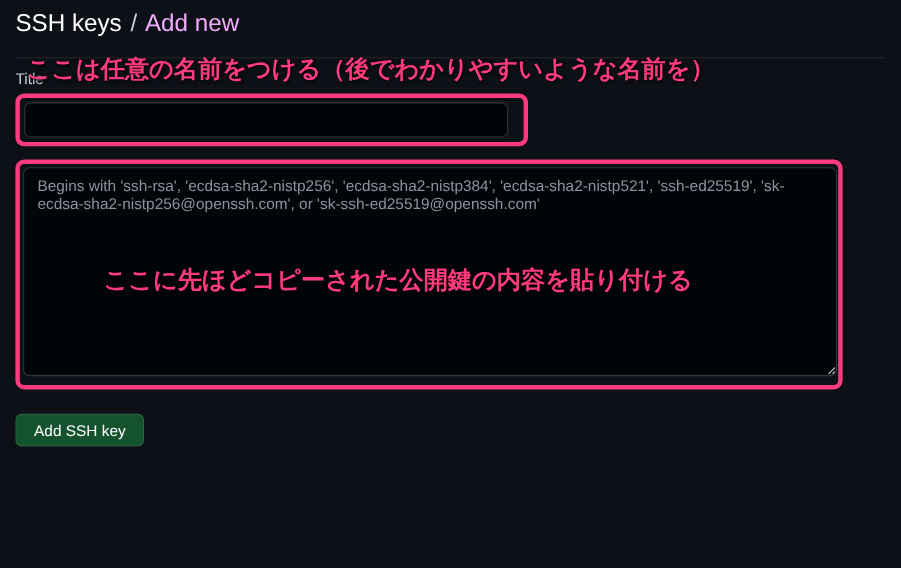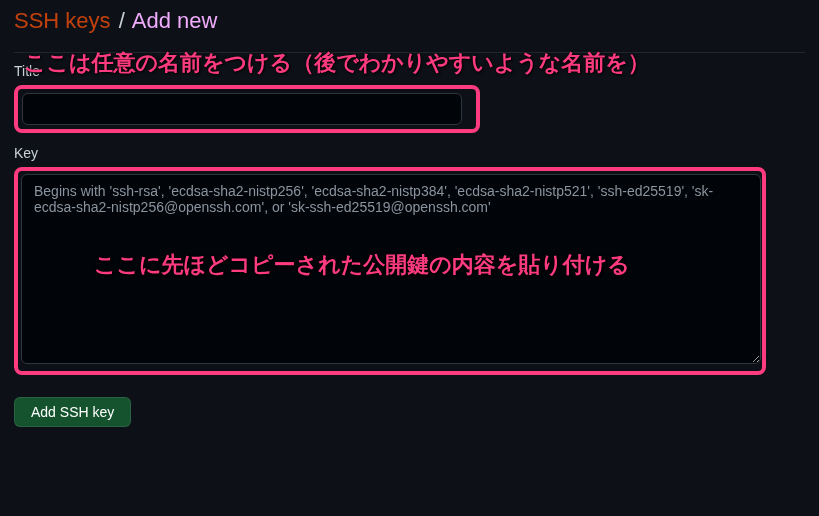--- a/index.html
+++ b/index.html
@@ -17,21 +17,21 @@
       position: relative;
       overflow: hidden;
     }
     .breadcrumb {
       font-size: 22px;
       font-weight: 400;
       margin-bottom: 8px;
       padding-bottom: 10px;
     }
     .breadcrumb-link {
-      color: #c2410c;
+      color: #ffffff;
       text-decoration: none;
     }
     .breadcrumb-sep {
       color: #c9d1d9;
       margin: 0 2px;
     }
     .breadcrumb-current {
       color: #f0abfc;
     }
     .hr {
@@ -98,21 +98,21 @@
       padding: 8px 12px;
       font-size: 14px;
       font-family: inherit;
       resize: both;
       outline: none;
     }
     .textarea-key::placeholder {
       color: #8b949e;
     }
     .anno2 {
-      top: 250px;
+      top: 240px;
       left: 94px;
     }
     .btn-primary {
       background-color: #14532d;
       color: #ffffff;
       border: 1px solid rgba(240,246,252,0.1);
       border-radius: 6px;
       padding: 6px 16px;
       font-size: 14px;
       font-weight: 500;
@@ -136,21 +136,20 @@
 <div class="annotation anno1">ここは任意の名前をつける（後でわかりやすいような名前を）</div>
 
 <div class="form-group">
   <label class="label">Title</label>
   <div class="highlight-box title-box">
     <input type="text" class="input-text" value="" style="">
   </div>
 </div>
 
 <div class="form-group">
-  <label class="label">Key</label>
   <div class="highlight-box key-box">
     <textarea class="textarea-key" placeholder="Begins with 'ssh-rsa', 'ecdsa-sha2-nistp256', 'ecdsa-sha2-nistp384', 'ecdsa-sha2-nistp521', 'ssh-ed25519', 'sk-ecdsa-sha2-nistp256@openssh.com', or 'sk-ssh-ed25519@openssh.com'" style=""></textarea>
   </div>
 </div>
 
 <div class="annotation anno2">ここに先ほどコピーされた公開鍵の内容を貼り付ける</div>
 
 <button class="btn-primary">Add SSH key</button>
 
 

